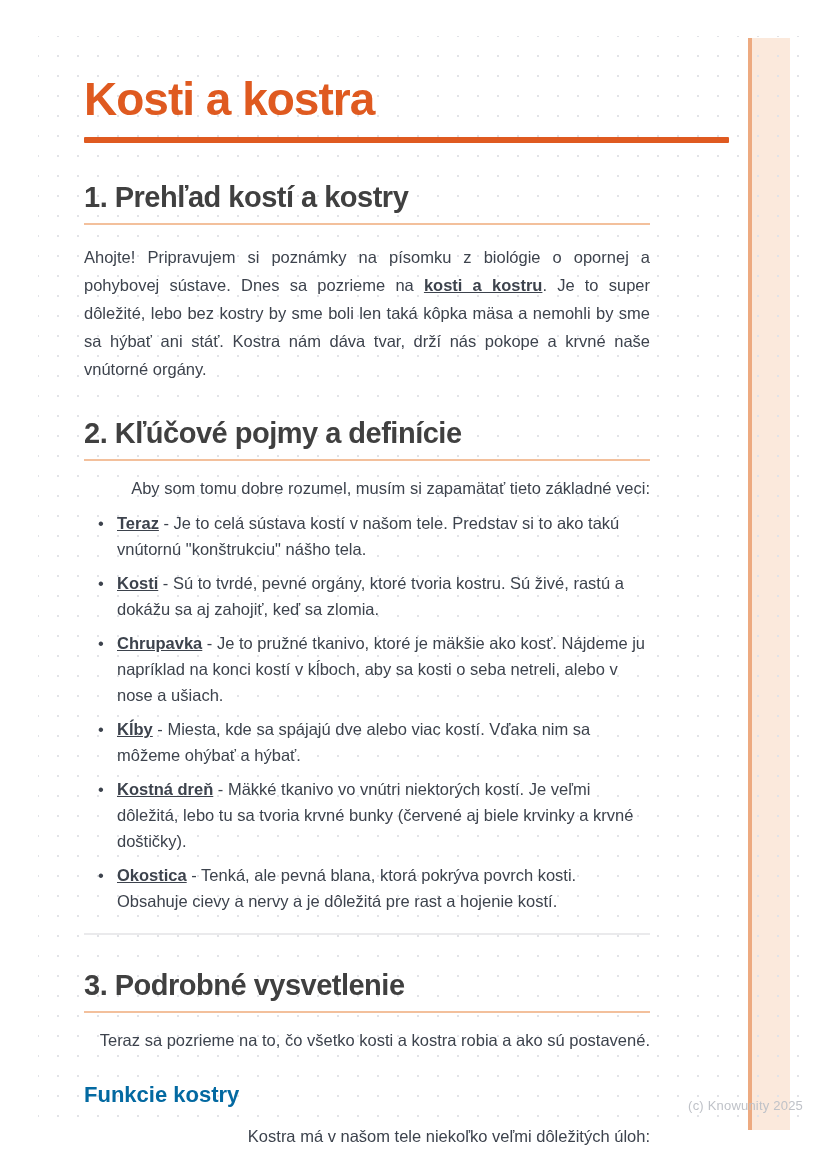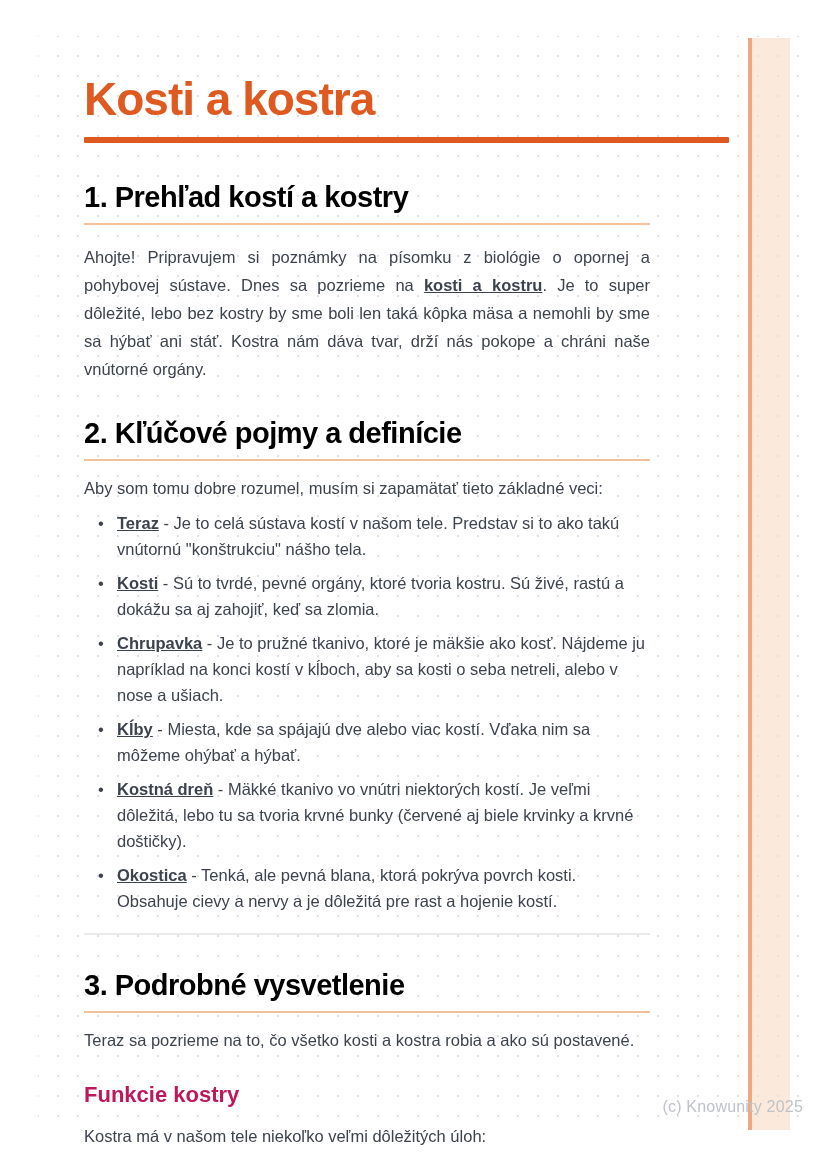--- a/index.html
+++ b/index.html
@@ -58,38 +58,38 @@
     background: #df5a20;
     border-radius: 1px;
   }
 
   h2.section-heading {
     margin: 34px 0 0 0;
     font-size: 29px;
     line-height: 1.14;
     font-weight: bold;
     letter-spacing: -0.5px;
-    color: #000000;
+    color: #404040;
   }
   h2.section-heading.first { margin-top: 38px; }
 
   .heading-underline {
     height: 2px;
     width: 100%;
     margin-top: 9px;
     background: #f3c09c;
   }
 
   p.body-text {
     margin: 18px 0 0 0;
     font-size: 16.5px;
     line-height: 28px;
     text-align: justify;
   }
-  p.body-text.single { text-align: left; margin-top: 13px; }
+  p.body-text.single { text-align: right; margin-top: 13px; }
 
   ul.key-terms {
     list-style: none;
     margin: 8px 0 0 0;
     padding: 0;
   }
   ul.key-terms li {
     position: relative;
     padding-left: 33px;
     margin-bottom: 8px;
@@ -108,48 +108,48 @@
     width: 100%;
     margin-top: 19px;
     background: #eaeaec;
   }
 
   h3.subsection-heading {
     margin: 28px 0 0 0;
     font-size: 22px;
     line-height: 1.2;
     font-weight: bold;
-    color: #be185d;
+    color: #0369a1;
   }
 
   .copyright {
     position: absolute;
     top: 1098px;
     right: 25px;
-    font-size: 16px;
+    font-size: 13px;
     color: #bfc2c8;
     z-index: 4;
     letter-spacing: 0.2px;
   }
 </style>
 </head>
 <body>
 
 <div class="edge-stripe"></div>
 <div class="dot-grid"></div>
 
 <div class="content">
 
   <h1 class="page-title">Kosti a kostra</h1>
   <div class="title-rule"></div>
 
   <h2 class="section-heading first">1. Prehľad kostí a kostry</h2>
   <div class="heading-underline"></div>
 
-  <p class="body-text"><span>Ahojte! Pripravujem si poznámky na písomku z biológie o opornej a pohybovej sústave. Dnes sa pozrieme na </span><span class="term">kosti a kostru</span><span>. Je to super dôležité, lebo bez kostry by sme boli len taká kôpka mäsa a nemohli by sme sa hýbať ani stáť. Kostra nám dáva tvar, drží nás pokope a chráni naše vnútorné orgány.</span></p>
+  <p class="body-text"><span>Ahojte! Pripravujem si poznámky na písomku z biológie o opornej a pohybovej sústave. Dnes sa pozrieme na </span><span class="term">kosti a kostru</span><span>. Je to super dôležité, lebo bez kostry by sme boli len taká kôpka mäsa a nemohli by sme sa hýbať ani stáť. Kostra nám dáva tvar, drží nás pokope a krvné naše vnútorné orgány.</span></p>
 
   <h2 class="section-heading">2. Kľúčové pojmy a definície</h2>
   <div class="heading-underline"></div>
 
   <p class="body-text single">Aby som tomu dobre rozumel, musím si zapamätať tieto základné veci:</p>
 
   <ul class="key-terms">
     <li>
       <span class="bullet-dot">•</span><span class="term">Teraz</span><span> - Je to celá sústava kostí v našom tele. Predstav si to ako takú vnútornú "konštrukciu" nášho tela.</span>
     </li>

